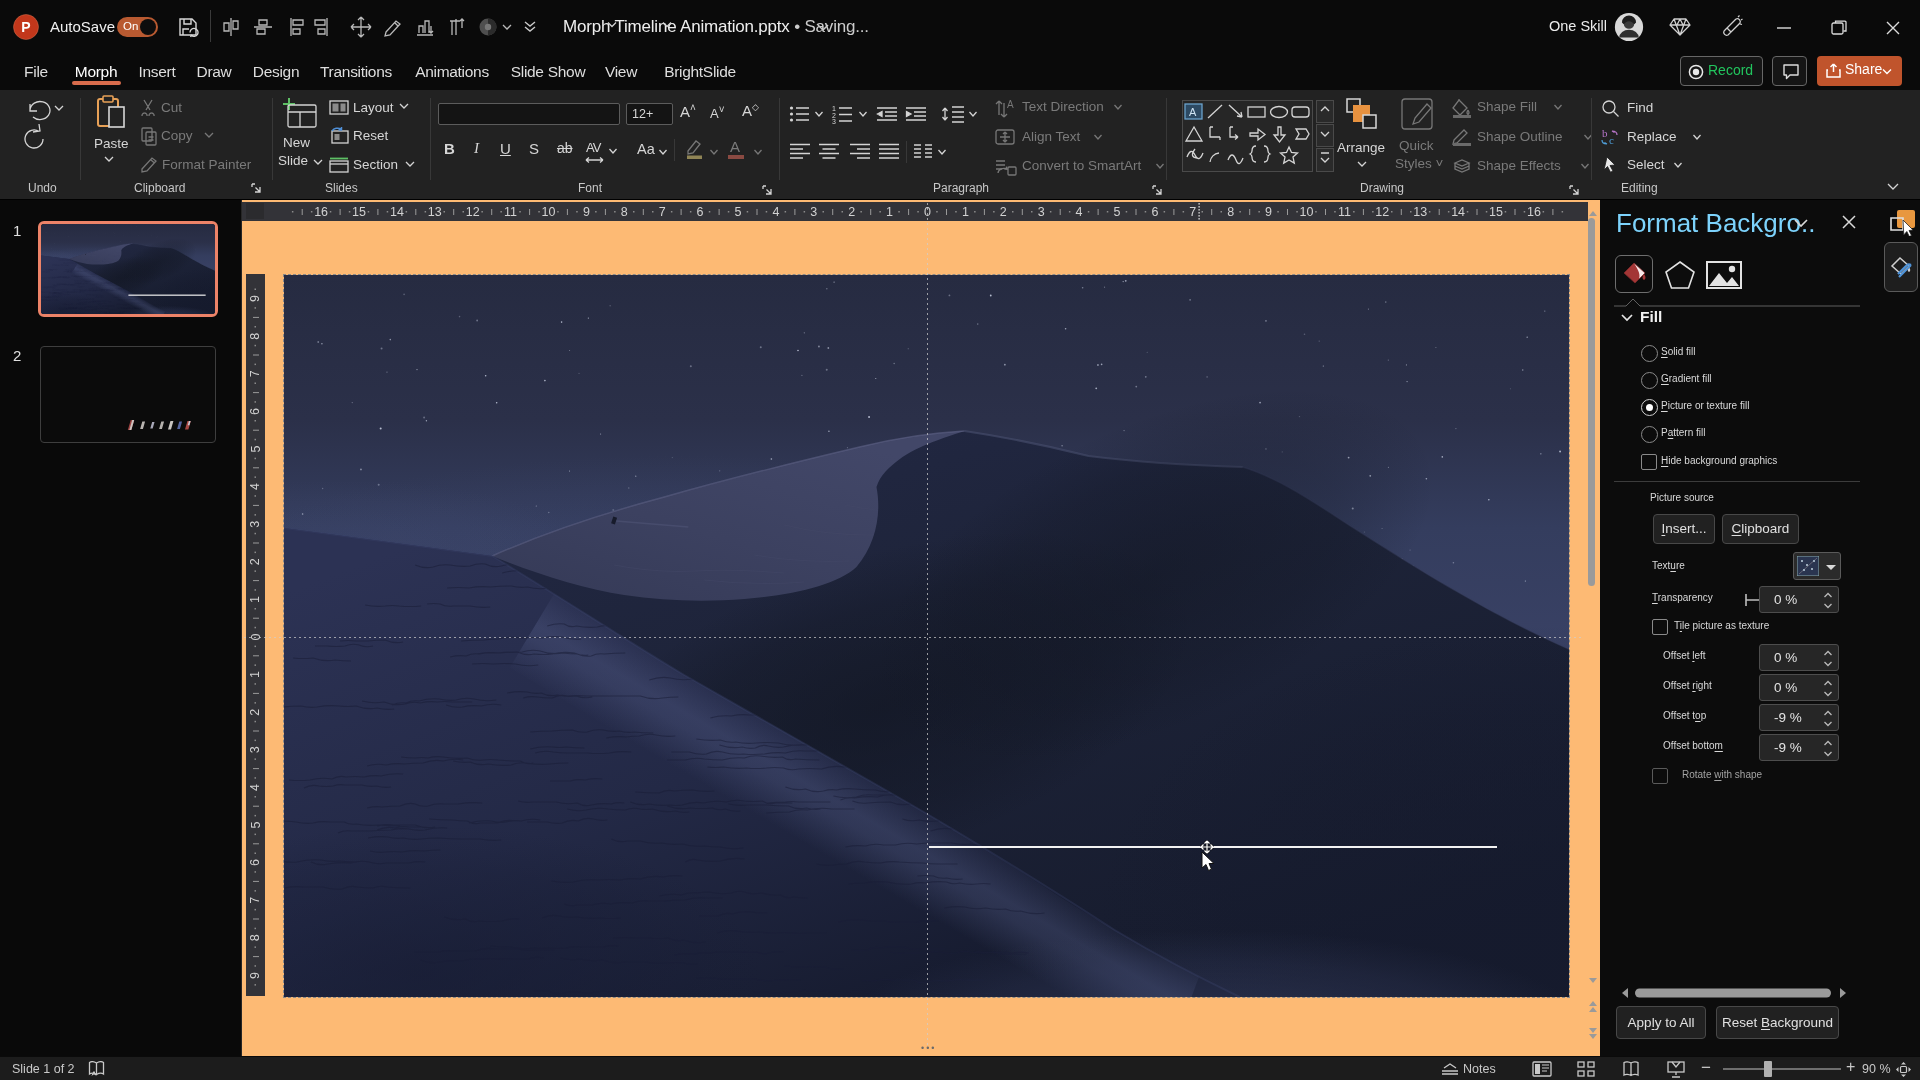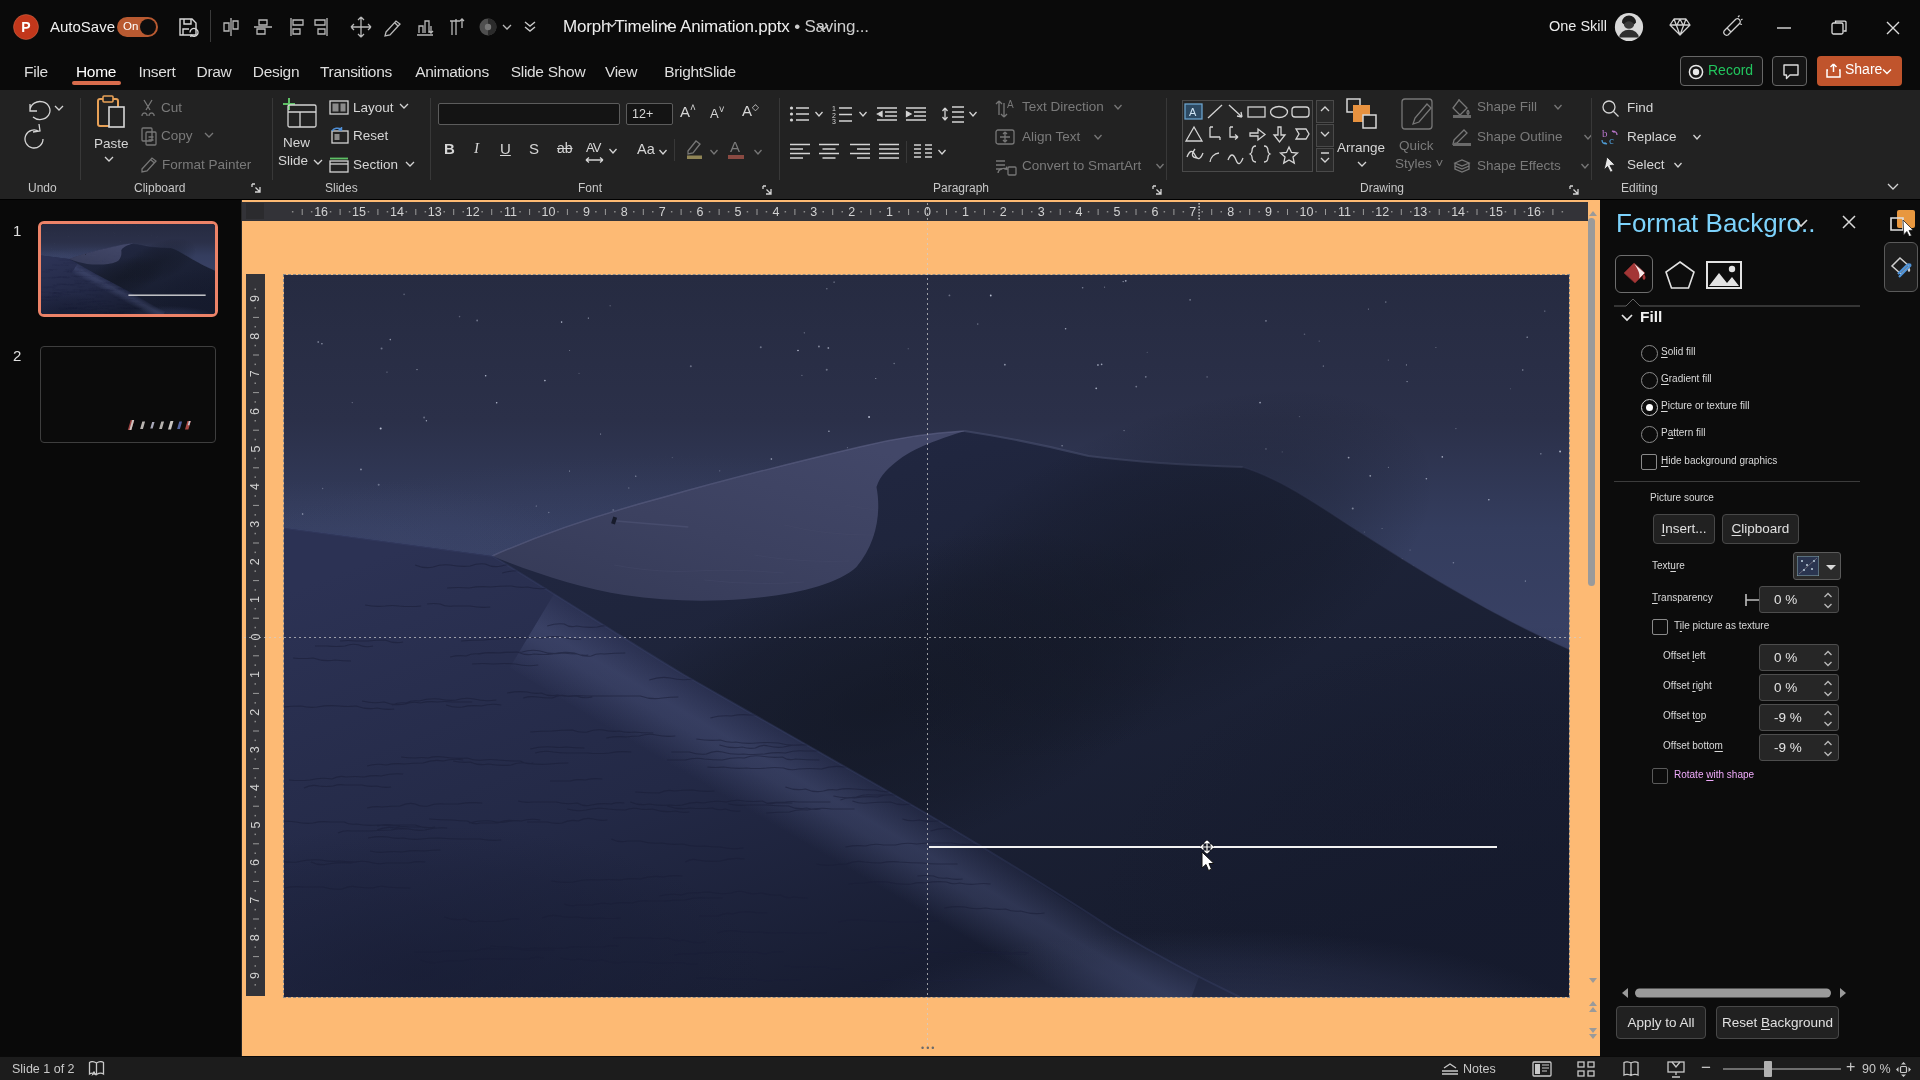--- a/index.html
+++ b/index.html
@@ -333,21 +333,21 @@
  <svg class="abs" style="left:1829px;top:18px" width="20" height="20" viewBox="0 0 20 20">
         <rect x="3" y="5" width="11" height="11" rx="1.5" stroke="#dcdcdc" stroke-width="1.3" fill="none"></rect>
         <path d="M6.5 5 V3.2 a0 0 0 0 1 0 0 H16 a1 1 0 0 1 1 1 V13 h-2.5" stroke="#dcdcdc" stroke-width="1.3" fill="none"></path>
       </svg>
  <svg class="abs" style="left:1883px;top:18px" width="20" height="20" viewBox="0 0 20 20">
         <path d="M4 4 L16 16 M16 4 L4 16" stroke="#dcdcdc" stroke-width="1.4"></path>
       </svg>
 </div>
 <div id="tabrow">
  <div class="tab" style="left:36px">File</div>
- <div class="tab" style="left:96px;color:#fff">Home</div>
+ <div class="tab" style="left:96px;color:#fff">Morph</div>
  <div class="abs" style="left:72px;top:29px;width:49px;height:3.5px;background:#d96c4c;border-radius:2px"></div>
  <div class="tab" style="left:157px">Insert</div>
  <div class="tab" style="left:214px">Draw</div>
  <div class="tab" style="left:276px">Design</div>
  <div class="tab" style="left:356px">Transitions</div>
  <div class="tab" style="left:452px">Animations</div>
  <div class="tab" style="left:548px">Slide Show</div>
  <div class="tab" style="left:621px">View</div>
  <div class="tab" style="left:700px">BrightSlide</div>
 
@@ -1061,21 +1061,21 @@
         </svg></div>
  <div class="plabel" style="left:63px;top:510px">Offset t<u>o</u>p</div>
  <div class="spin" style="left:159px;top:504px">-9 %<svg class="abs" style="right:5px;top:4px" width="10" height="19" viewBox="0 0 10 19">
           <path d="M1.5 6 L5 2.5 8.5 6 M1.5 13 L5 16.5 8.5 13" stroke="#b9b9b9" stroke-width="1.3" fill="none"></path>
         </svg></div>
  <div class="plabel" style="left:63px;top:540px">Offset botto<u>m</u></div>
  <div class="spin" style="left:159px;top:534px">-9 %<svg class="abs" style="right:5px;top:4px" width="10" height="19" viewBox="0 0 10 19">
           <path d="M1.5 6 L5 2.5 8.5 6 M1.5 13 L5 16.5 8.5 13" stroke="#b9b9b9" stroke-width="1.3" fill="none"></path>
         </svg></div>
  <div class="cbox" style="left:52px;top:568px;border-color:#5a5a5a"></div>
-      <div class="plabel" style="left:74px;top:569px;color:#f0abfc">Rotate <u>w</u>ith shape</div>
+      <div class="plabel" style="left:82px;top:569px;color:#a3a3a3">Rotate <u>w</u>ith shape</div>
 
  <svg class="abs" style="left:18px;top:785px" width="240" height="16" viewBox="0 0 240 16">
         <path d="M10 3 l-6 5 6 5 Z" fill="#9a9a9a"></path>
         <rect x="17" y="3.5" width="196" height="9" rx="4.5" fill="#9a9a9a"></rect>
         <path d="M222 3 l6 5 -6 5 Z" fill="#9a9a9a"></path>
       </svg>
  <div class="pbtn" style="left:16px;top:806px;width:90px;height:33px;line-height:31px">App<u>l</u>y to All</div>
  <div class="pbtn" style="left:116px;top:806px;width:123px;height:33px;line-height:31px">Reset <u>B</u>ackground</div>
 </div>
 <div id="panestrip">

